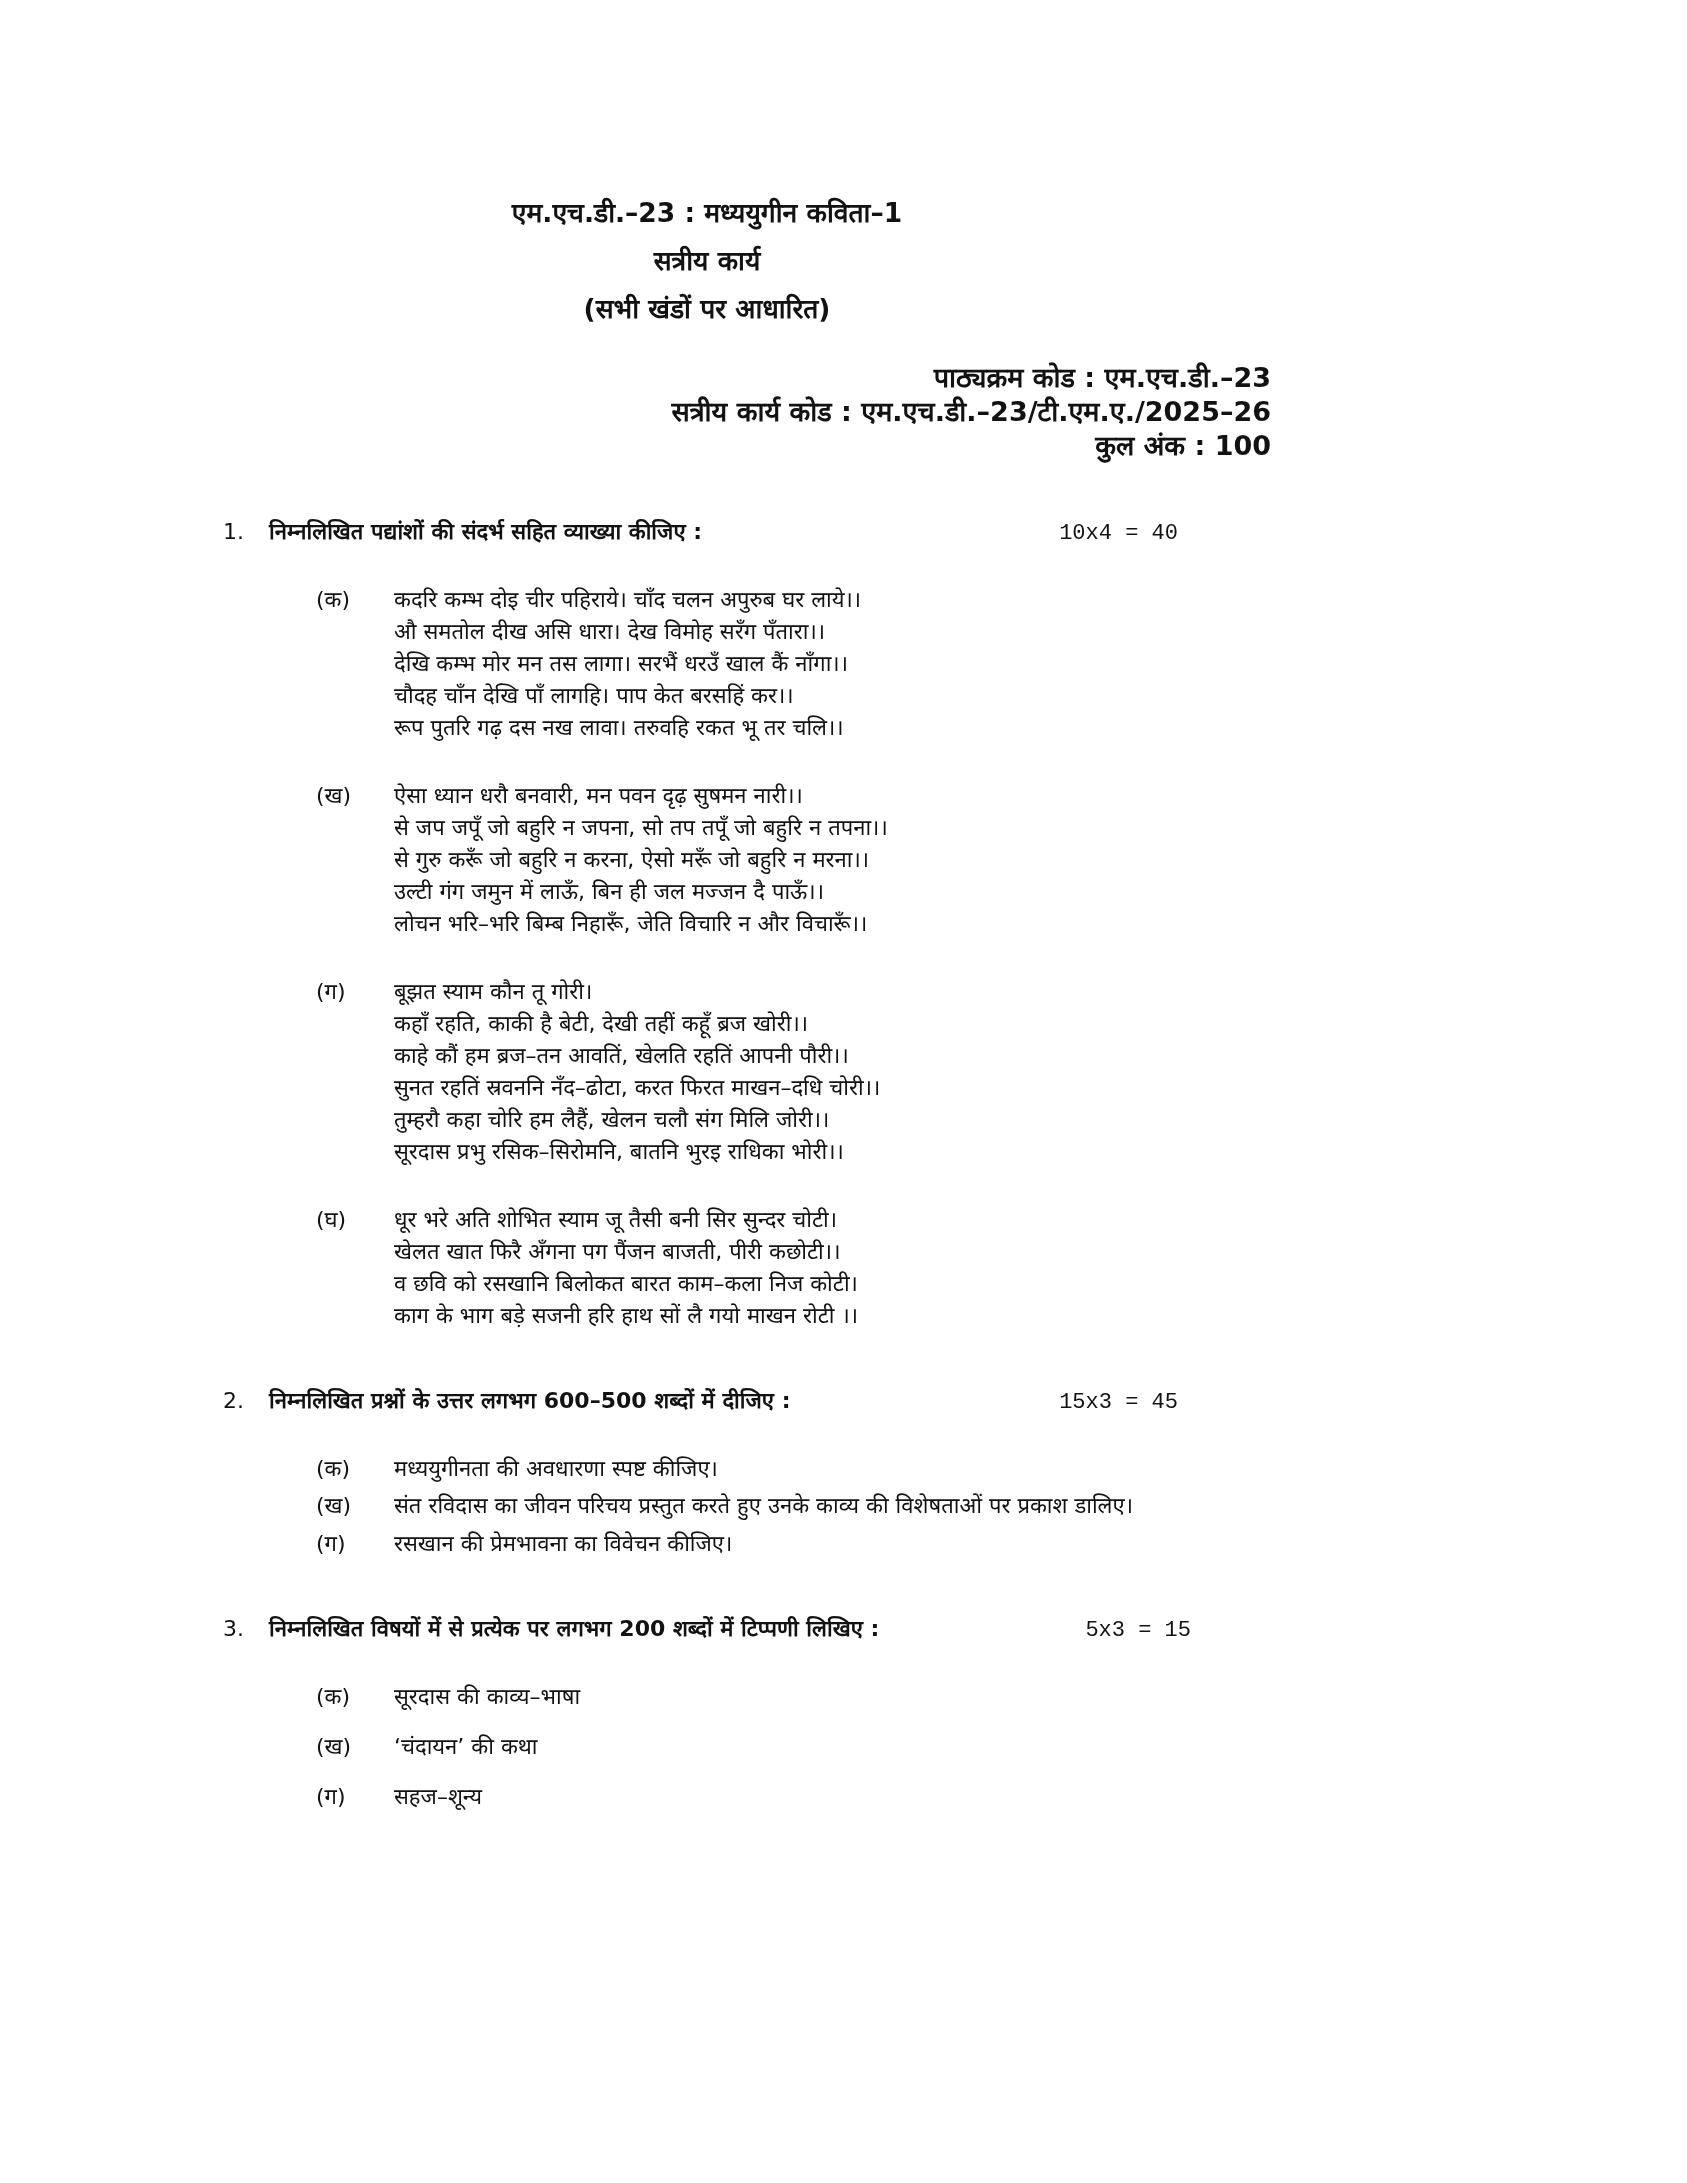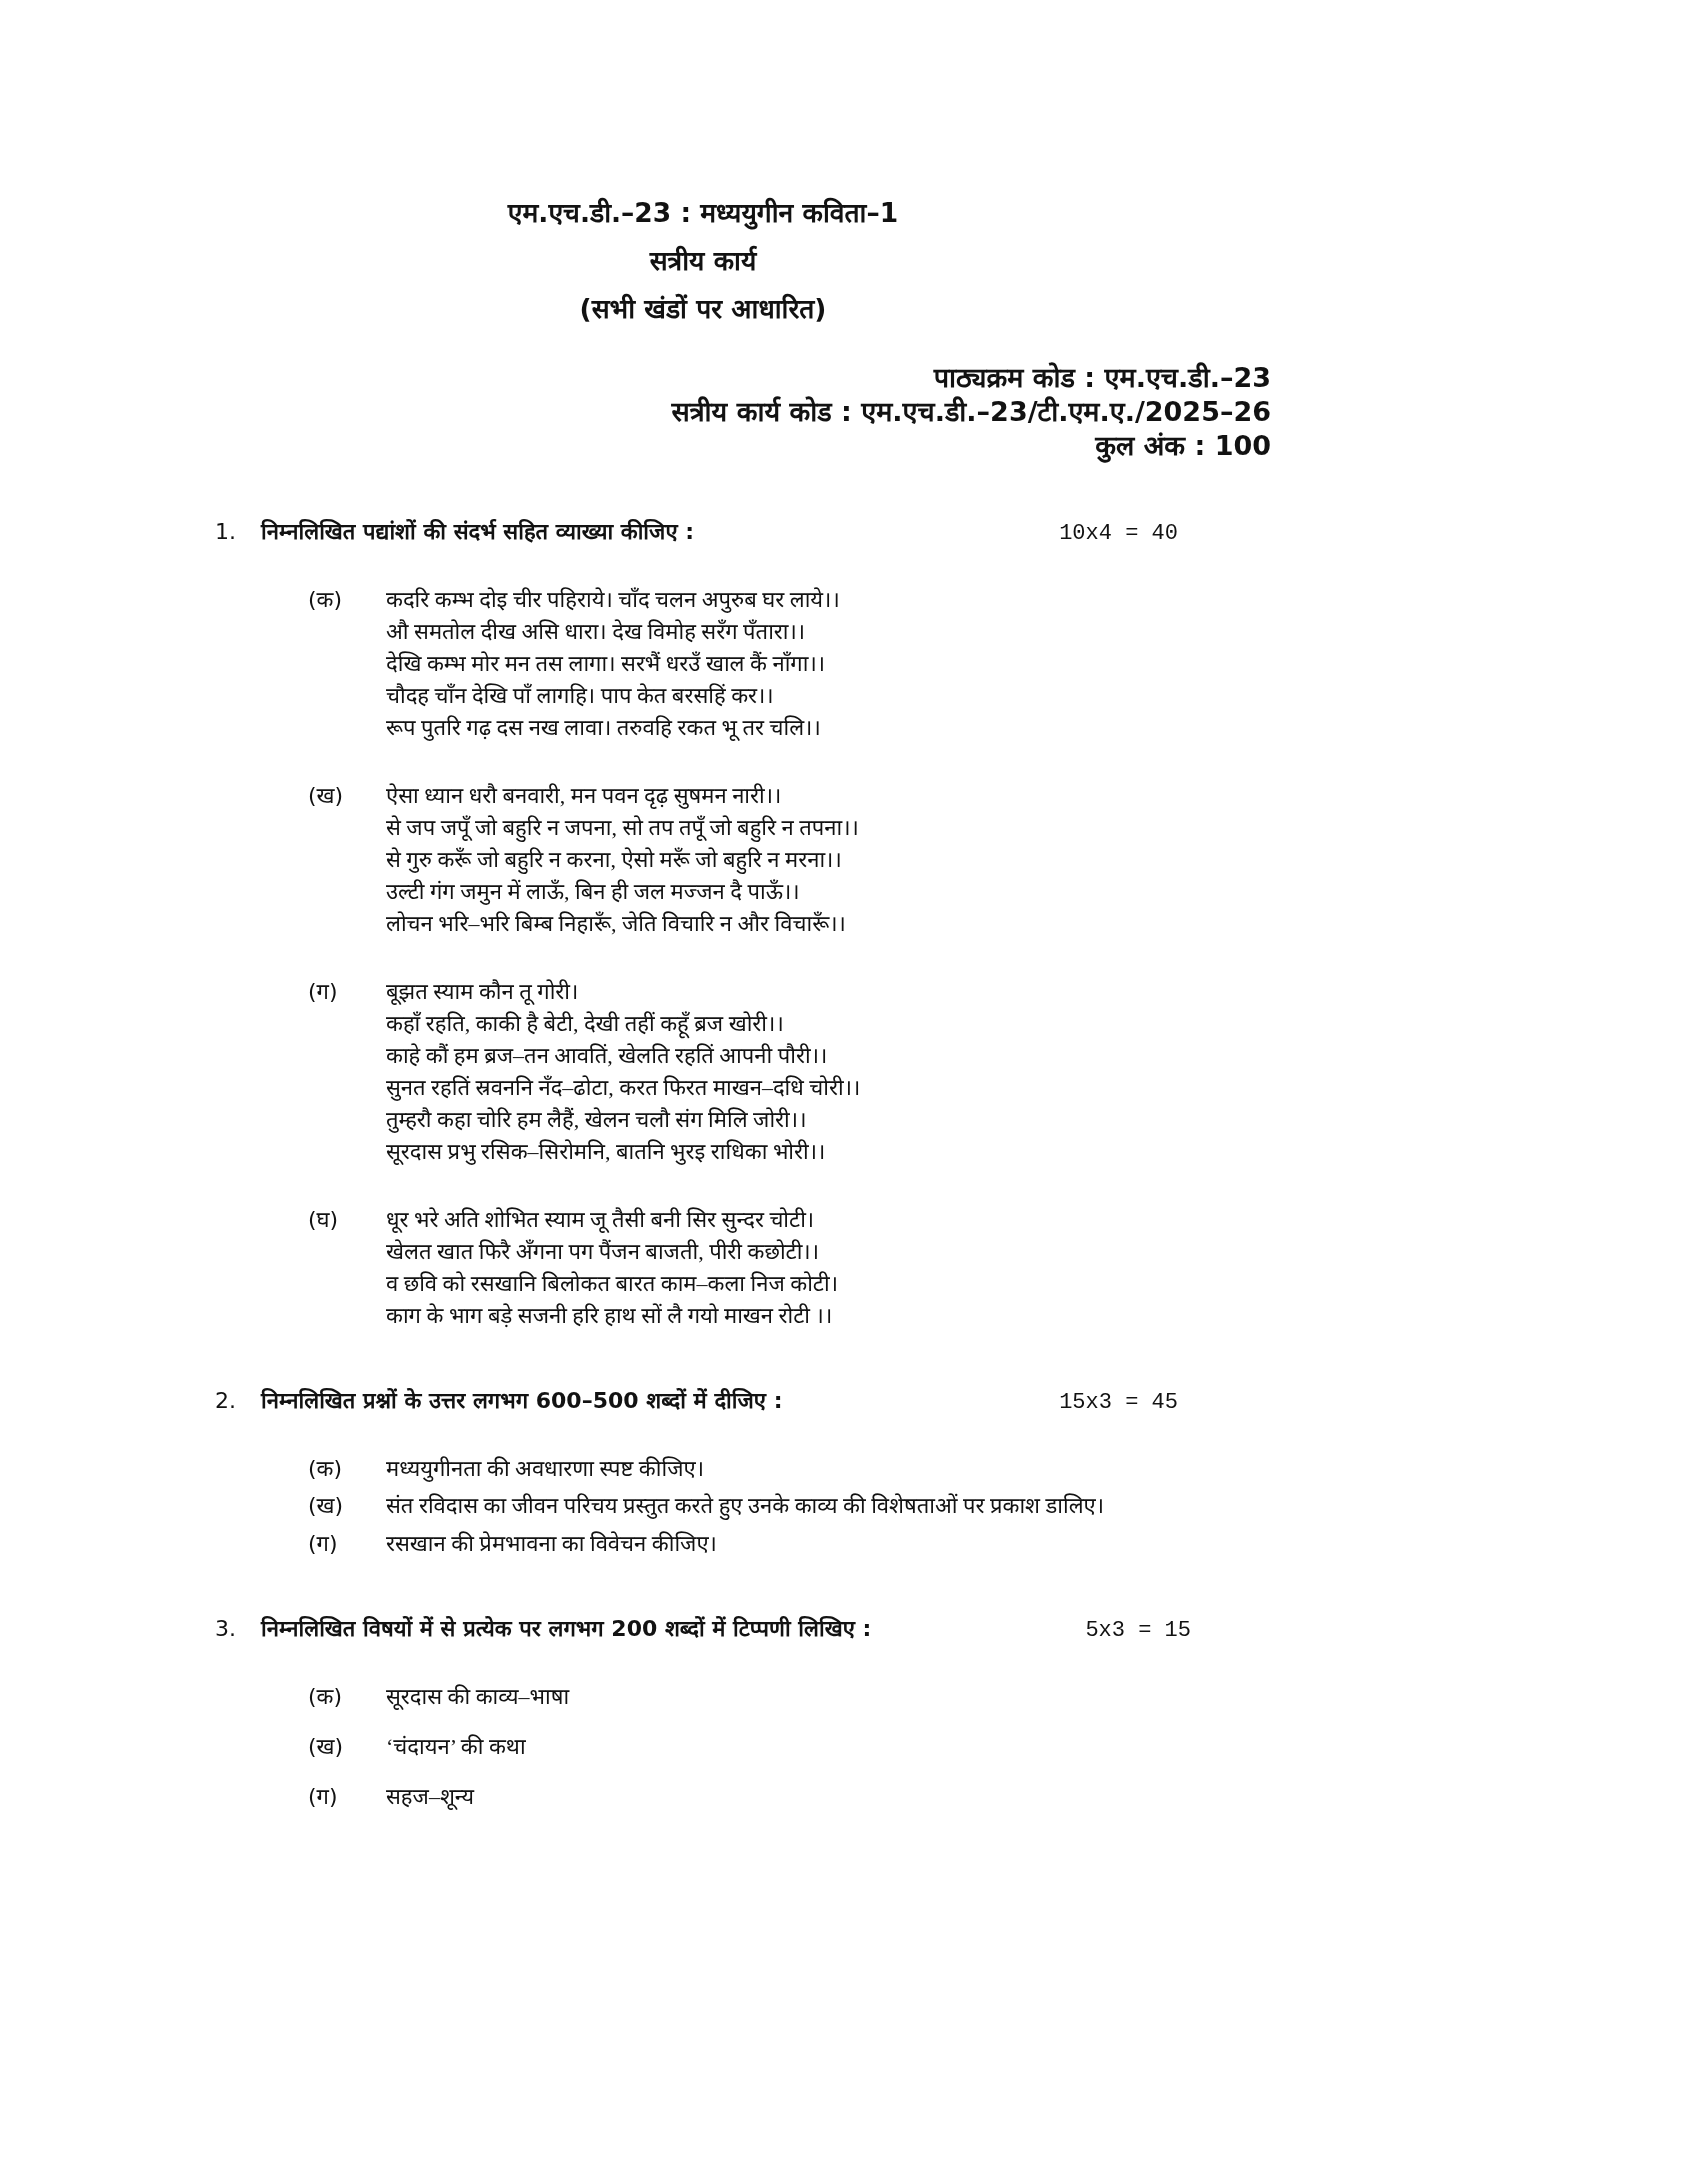--- a/index.html
+++ b/index.html
@@ -9,20 +9,21 @@
   }
   .page {
     position: relative;
     width: 1486px;
     height: 2183px;
     background: #ffffff;
     color: #121212;
     font-family: "DejaVu Sans", "Liberation Sans", sans-serif;
     box-sizing: border-box;
     overflow: hidden;
+    padding-left: 8px;
   }
   .content {
     box-sizing: border-box;
     padding: 189px 215px 66px 215px;
     font-size: 22px;
     line-height: 32px;
   }
   .title-block {
     text-align: center;
     font-weight: bold;
@@ -67,21 +68,20 @@
     margin-left: 93px;
     margin-bottom: 36px;
   }
   .part-label {
     flex: none;
     width: 78px;
   }
   .part-lines {
     flex: 1;
     min-width: 0;
-    font-family: Liberation Serif, serif;
   }
   .q2 .part {
     margin-bottom: 5.3px;
   }
   .q3 .part {
     margin-bottom: 18px;
   }
 </style>
 </head>
 <body>

